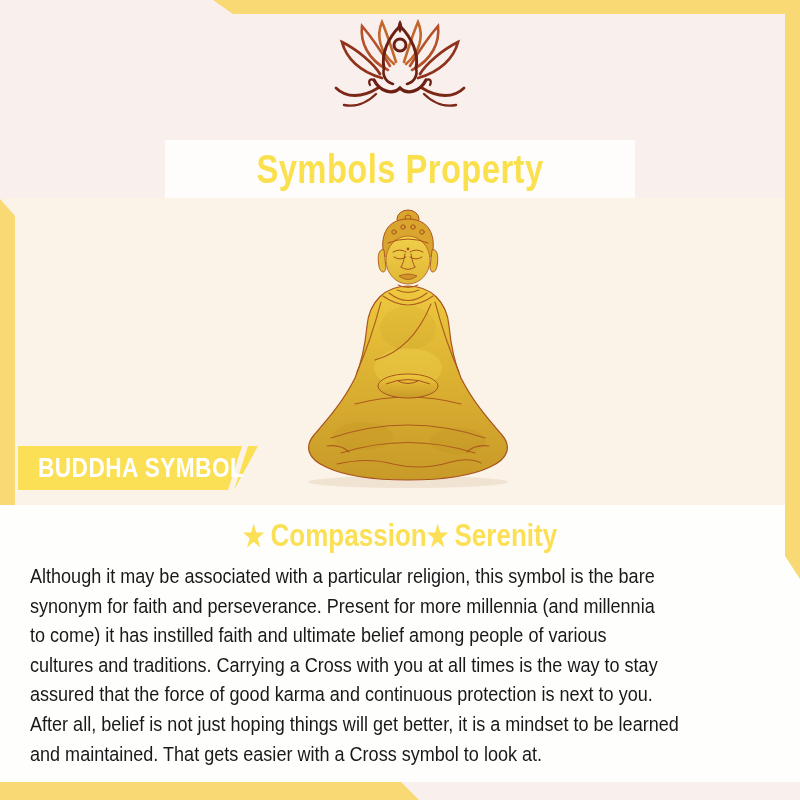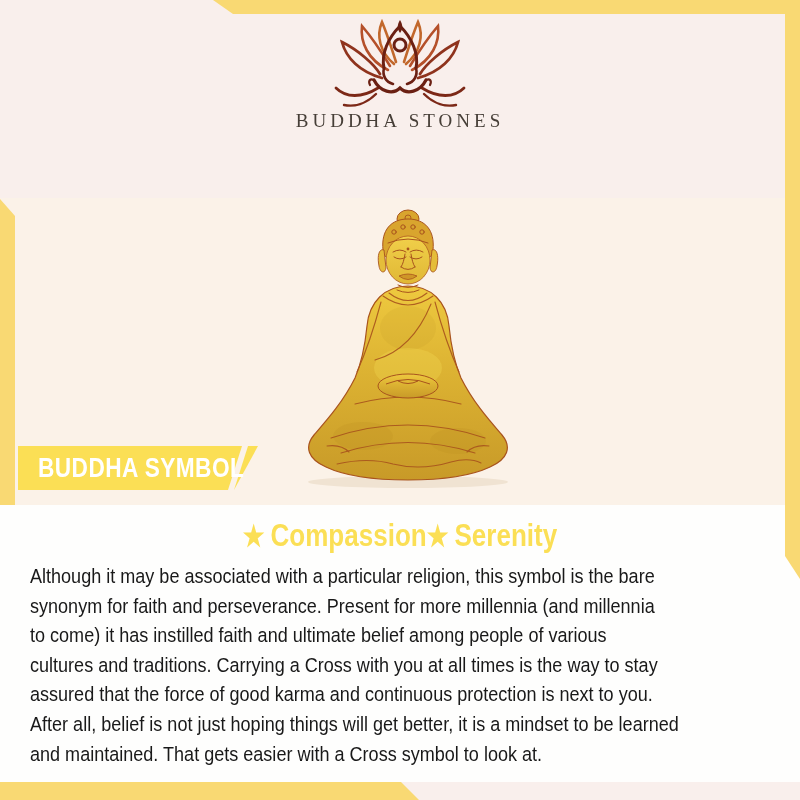--- a/index.html
+++ b/index.html
@@ -91,22 +91,24 @@
       <path d="M66,50 C63,36 70,20 82,8 C94,20 101,36 98,50" stroke="#6b2013" stroke-width="3"></path>
       <path d="M66,50 C64,58 68,64 75,66" stroke="#6b2013" stroke-width="2.6"></path>
       <path d="M98,50 C100,58 96,64 89,66" stroke="#6b2013" stroke-width="2.6"></path>
       <path d="M56,62 C62,74 75,77 82,70 C89,77 102,74 108,62" stroke="#6b2013" stroke-width="3.2"></path>
       <path d="M56,62 C52,60 50,63 52,67" stroke="#6b2013" stroke-width="2.2"></path>
       <path d="M108,62 C112,60 114,63 112,67" stroke="#6b2013" stroke-width="2.2"></path>
       <path d="M82,2 C79,7 79,11 82,15 C85,11 85,7 82,2 Z" fill="#6b2013" stroke="none"></path>
     </g>
   </svg>
 
-  <div class="brand">BUDDHA STONES</div>
 
+  <div class="banner">
+    <div class="banner-title">Symbols Property</div>
+  </div>
 
   <svg class="buddha" viewBox="0 0 230 284">
     <defs>
       <linearGradient id="goldBody" x1="0" y1="0" x2="0" y2="1">
         <stop offset="0" stop-color="#eec93f"></stop>
         <stop offset="0.45" stop-color="#dcb232"></stop>
         <stop offset="1" stop-color="#c89a28"></stop>
       </linearGradient>
       <linearGradient id="goldFace" x1="0" y1="0" x2="0" y2="1">
         <stop offset="0" stop-color="#f1d04a"></stop>

